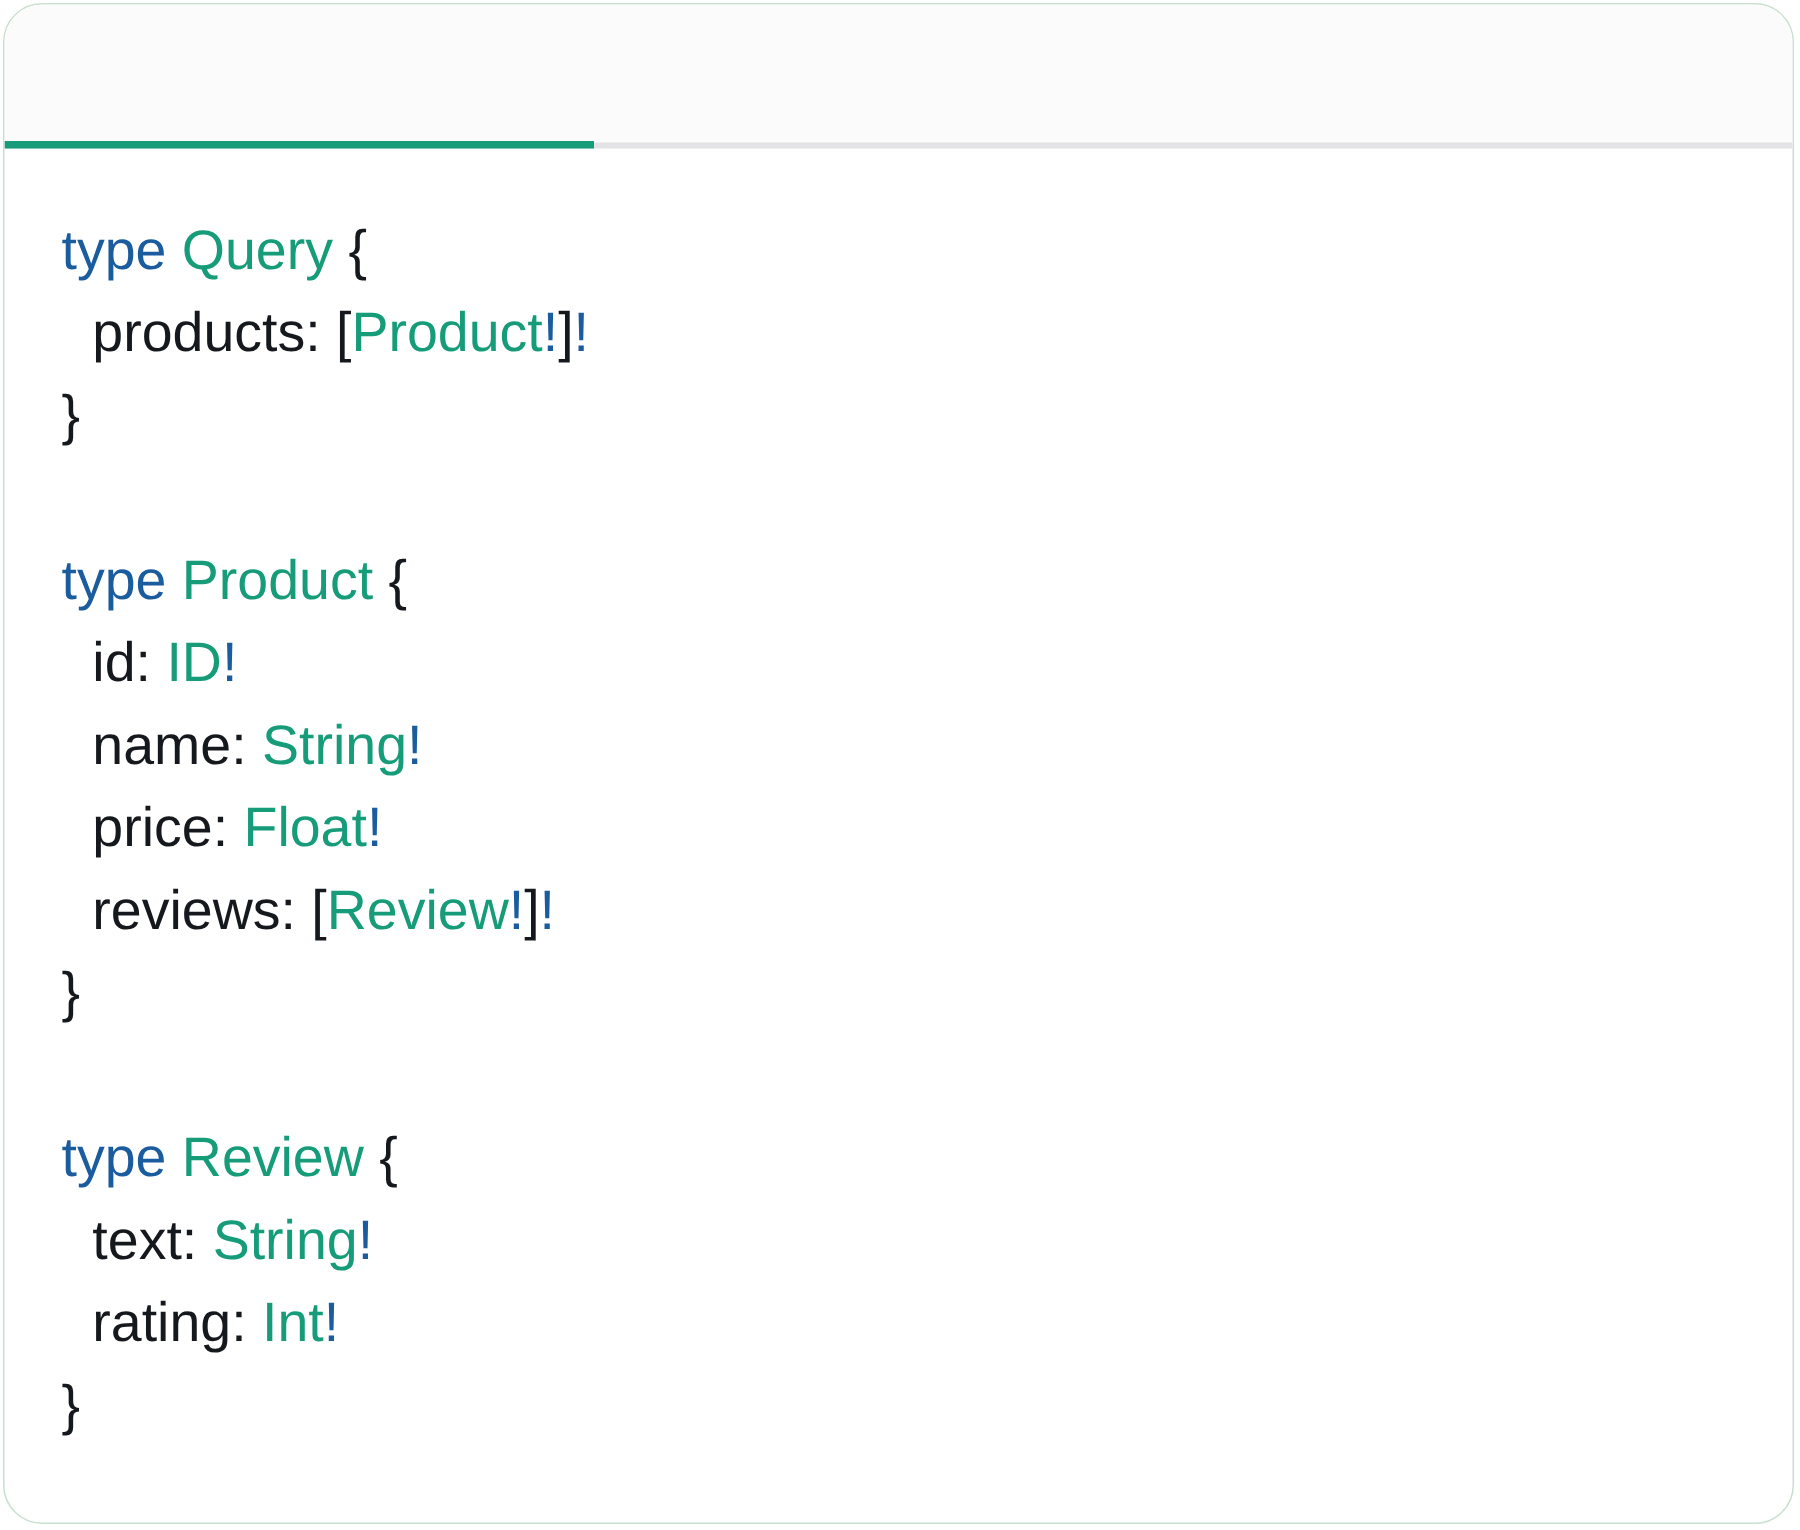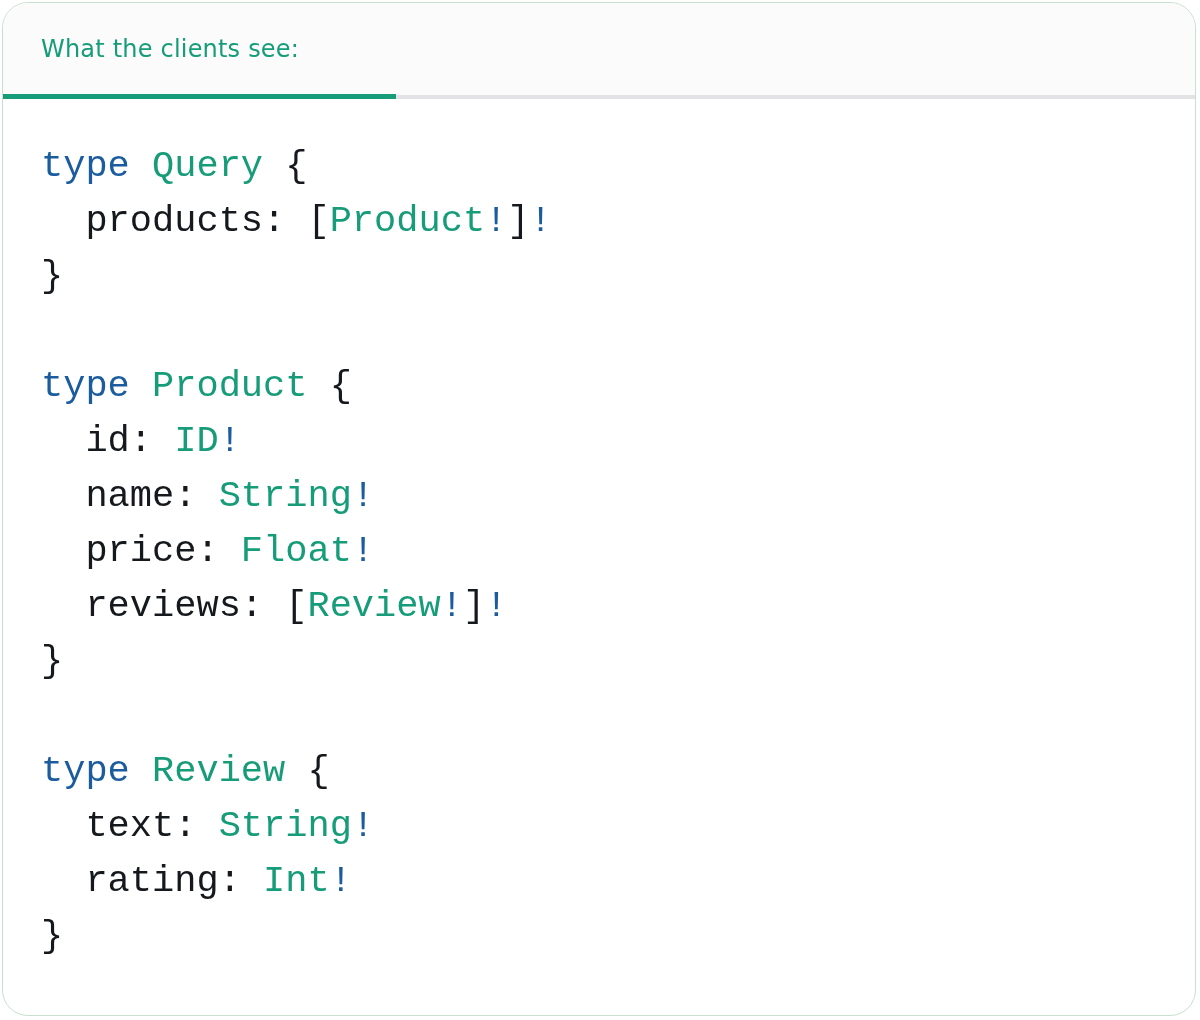--- a/index.html
+++ b/index.html
@@ -55,35 +55,32 @@
     position:absolute;
     left:0;
     bottom:-4px;
     width:393px;
     height:5px;
     background:var(--accent-green);
   }
   .code{
     margin:0;
     padding:40px 30px 0 38px;
-    font-family:Liberation Mono, monospace;
+    font-family:Liberation Sans, sans-serif;
     font-size:37px;
     line-height:55px;
     white-space:pre;
     color:var(--code-text);
   }
   .code-line{min-height:55px;}
   .tok-kw{color:var(--keyword-blue);}
   .tok-ty{color:var(--accent-green);}
   .tok-pl{color:var(--code-text);}
 </style>
 </head>
 <body>
 
 <div class="card">
   <div class="card-header">
-    <div class="tab">
-      <span class="tab-label">What the clients see:</span>
-    </div>
     <div class="tab-underline"></div>
   </div>
   <pre class="code"><div class="code-line"><span class="tok-kw">type</span><span class="tok-pl"> </span><span class="tok-ty">Query</span><span class="tok-pl"> {</span></div><div class="code-line"><span class="tok-pl">  products: [</span><span class="tok-ty">Product</span><span class="tok-kw">!</span><span class="tok-pl">]</span><span class="tok-kw">!</span></div><div class="code-line"><span class="tok-pl">}</span></div><div class="code-line"> </div><div class="code-line"><span class="tok-kw">type</span><span class="tok-pl"> </span><span class="tok-ty">Product</span><span class="tok-pl"> {</span></div><div class="code-line"><span class="tok-pl">  id: </span><span class="tok-ty">ID</span><span class="tok-kw">!</span></div><div class="code-line"><span class="tok-pl">  name: </span><span class="tok-ty">String</span><span class="tok-kw">!</span></div><div class="code-line"><span class="tok-pl">  price: </span><span class="tok-ty">Float</span><span class="tok-kw">!</span></div><div class="code-line"><span class="tok-pl">  reviews: [</span><span class="tok-ty">Review</span><span class="tok-kw">!</span><span class="tok-pl">]</span><span class="tok-kw">!</span></div><div class="code-line"><span class="tok-pl">}</span></div><div class="code-line"> </div><div class="code-line"><span class="tok-kw">type</span><span class="tok-pl"> </span><span class="tok-ty">Review</span><span class="tok-pl"> {</span></div><div class="code-line"><span class="tok-pl">  text: </span><span class="tok-ty">String</span><span class="tok-kw">!</span></div><div class="code-line"><span class="tok-pl">  rating: </span><span class="tok-ty">Int</span><span class="tok-kw">!</span></div><div class="code-line"><span class="tok-pl">}</span></div></pre>
 </div>
 
 </body></html>

